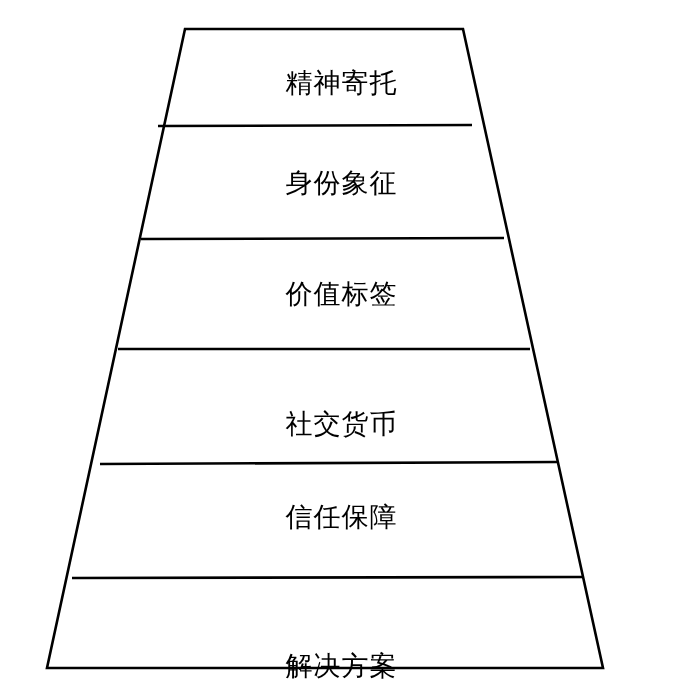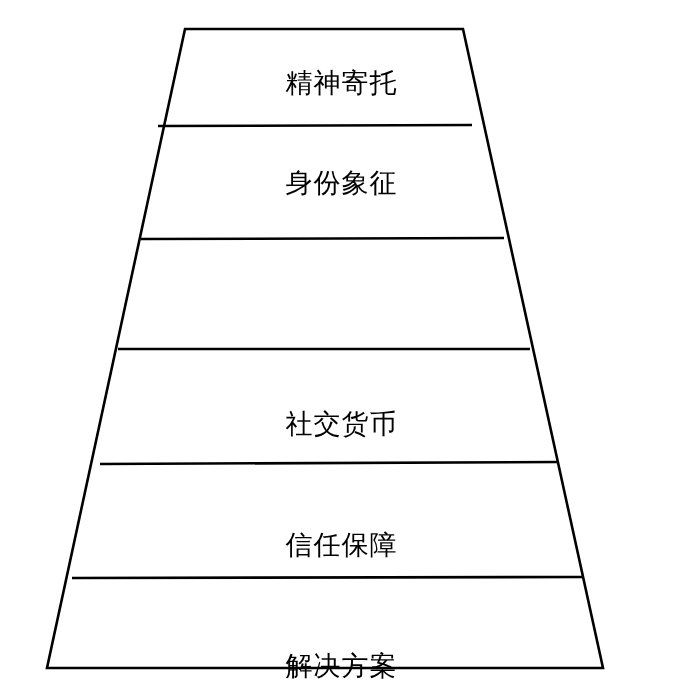--- a/index.html
+++ b/index.html
@@ -64,17 +64,18 @@
 
     <line class="tier-divider" x1="158" y1="126" x2="472" y2="125"></line>
     <line class="tier-divider" x1="141" y1="239" x2="504" y2="238"></line>
     <line class="tier-divider" x1="118" y1="349" x2="530" y2="349"></line>
     <line class="tier-divider" x1="100" y1="464" x2="557" y2="462"></line>
     <line class="tier-divider" x1="72" y1="578" x2="583" y2="577"></line>
   </svg>
 
   <div class="tier-label" style="top:66px;">精神寄托</div>
   <div class="tier-label" style="top:166px;">身份象征</div>
+  <div class="tier-label" style="top:277px;">价值标签</div>
   <div class="tier-label" style="top:387px;margin-top:20px;">社交货币</div>
-  <div class="tier-label" style="top:500px;margin-top:28px;">信任保障</div>
+  <div class="tier-label" style="top:500px;">信任保障</div>
   <div class="tier-label" style="top:649px;">解决方案</div>
 
 </div>
 
 </body></html>

